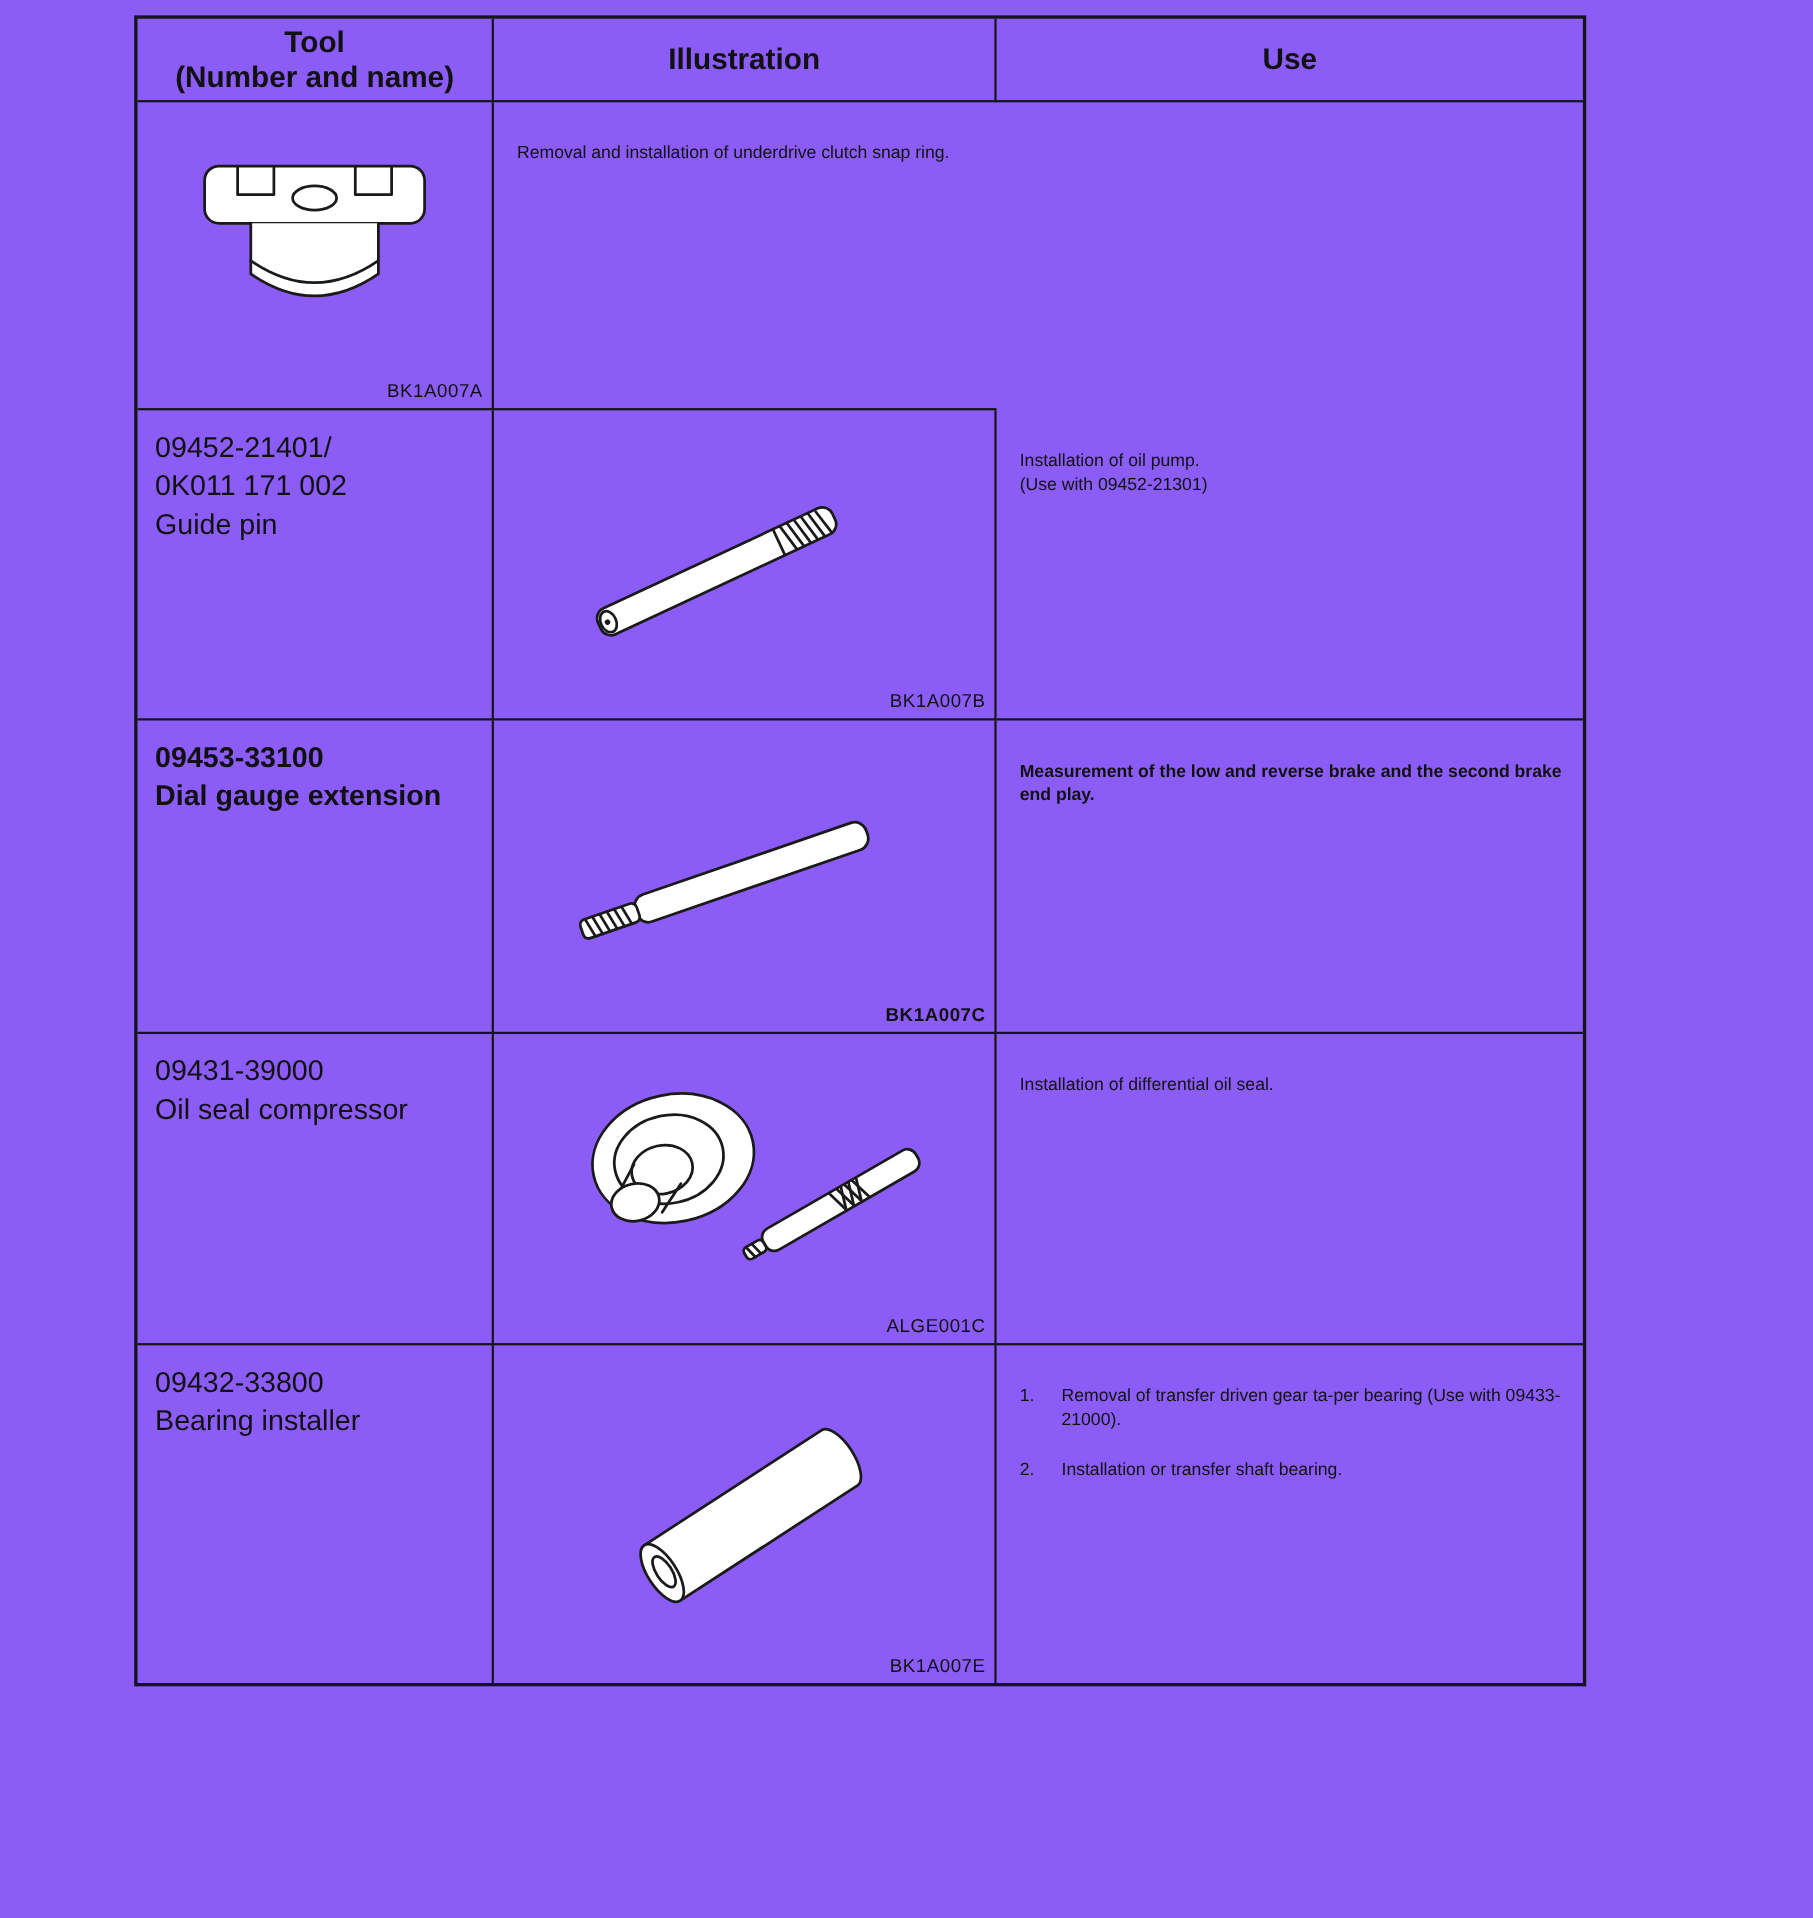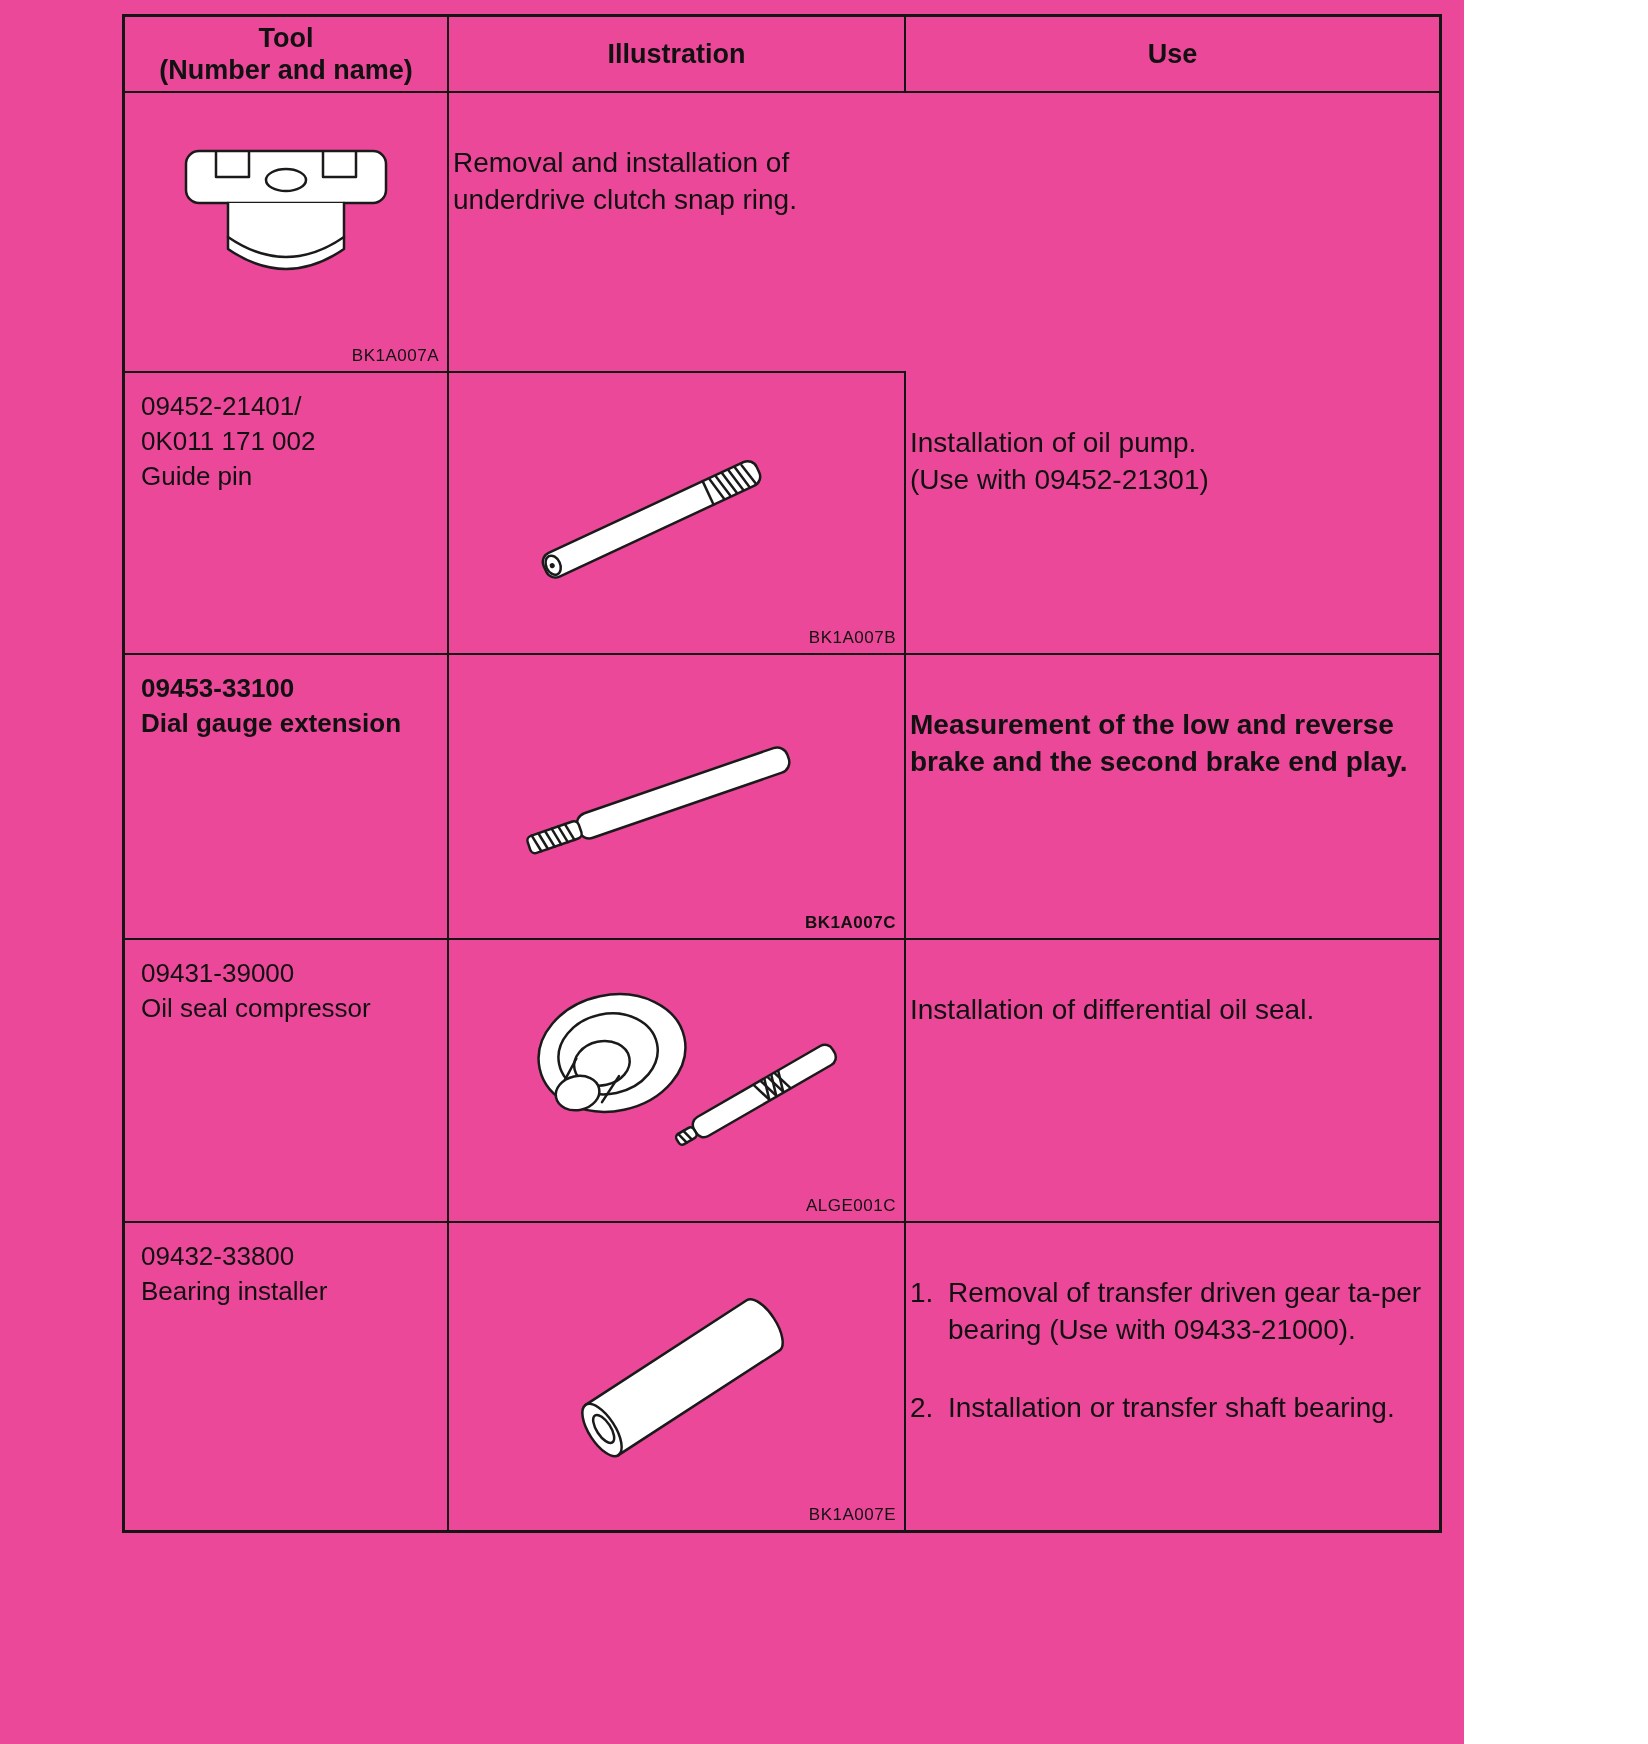--- a/index.html
+++ b/index.html
@@ -6,23 +6,23 @@
     margin: 0;
     padding: 0;
     width: 1648px;
     height: 1744px;
     background: #ffffff;
     font-family: "Liberation Sans", sans-serif;
     color: #111111;
   }
   .page {
     position: relative;
-    width: 1464px;
+    width: 1648px;
     height: 1744px;
-    background: #ec4899;
+    background: #8b5cf6;
   }
   .tbl {
     position: absolute;
     left: 122px;
     top: 14px;
     width: 1314px;
     border: 3px solid #151515;
   }
   .row {
     display: grid;
@@ -66,22 +66,22 @@
     justify-content: center;
   }
   .figcode {
     position: absolute;
     right: 8px;
     bottom: 5px;
     font-size: 17px;
     letter-spacing: 0.5px;
   }
   .c-use {
-    padding: 15px 6px 10px 4px;
-    font-size: 28px;
+    padding: 15px 6px 10px 21px;
+    font-size: 16px;
     line-height: 1.32;
     white-space: pre-line;
   }
   .use-item {
     display: flex;
     white-space: normal;
     margin-bottom: 4px;
   }
   .use-num {
     width: 38px;

